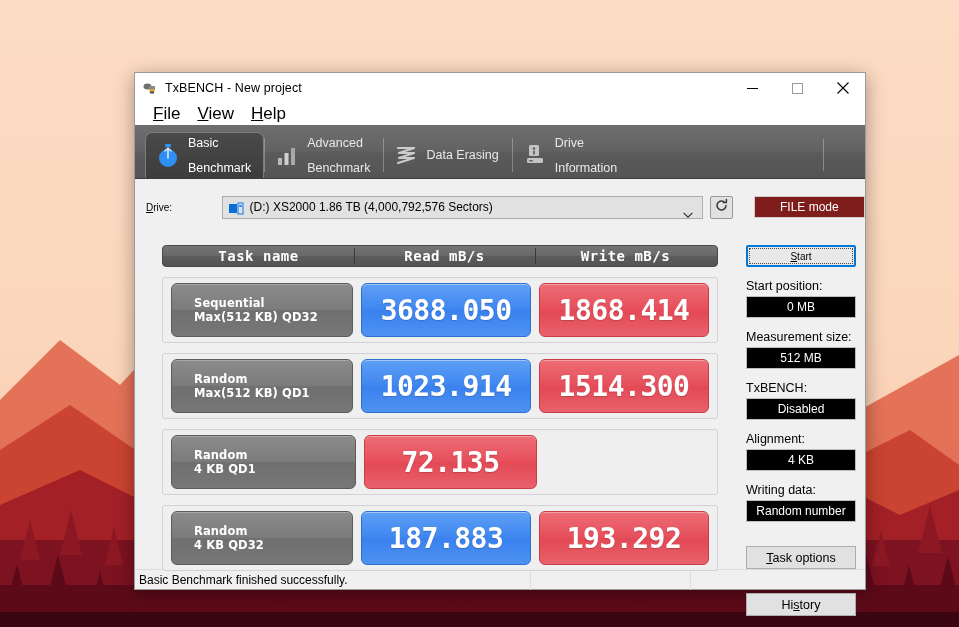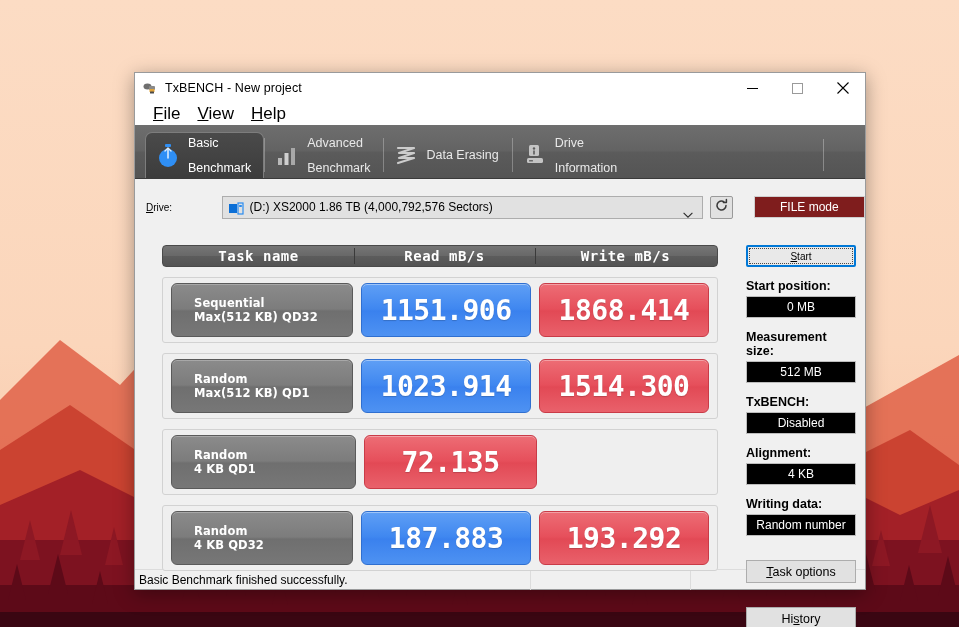--- a/index.html
+++ b/index.html
@@ -161,21 +161,21 @@
   #start-btn {
     height: 22px; width: 110px; background: #e9e9e9;
     border: 2px solid #0078d7; border-radius: 2px;
     display: flex; align-items: center; justify-content: center;
     font-size: 10px; color: #000; position: relative;
   }
   #start-btn::after {
     content:""; position:absolute; inset:1px;
     border: 1px dotted #4a4a4a;
   }
-  .sp-label { font-size: 12.5px; color: #000; margin-top: 12px; margin-bottom: 3px; font-weight: bold; }
+  .sp-label { font-size: 12.5px; color: #000; margin-top: 12px; margin-bottom: 3px; }
   .sp-value {
     height: 22px; background: #000; border: 1px solid #bdbdbd;
     color: #fff; font-size: 12px;
     display: flex; align-items: center; justify-content: center;
   }
   .sp-btn {
     height: 23px; margin-top: 24px; background: #e1e1e1;
     border: 1px solid #adadad; color: #000; font-size: 12.5px;
     display: flex; align-items: center; justify-content: center;
   }
@@ -363,21 +363,21 @@
         <div class="hcell c1">Task name</div>
         <div class="hcell c2">Read mB/s</div>
         <div class="hcell c3">Write mB/s</div>
       </div>
 
       <div class="resrow">
         <div class="taskbtn">
           <span class="t1">Sequential</span>
           <span class="t2">Max(512 KB) QD32</span>
         </div>
-        <div class="valbox read">1151.906</div>
+        <div class="valbox read">3688.050</div>
         <div class="valbox write">1868.414</div>
       </div>
 
       <div class="resrow">
         <div class="taskbtn">
           <span class="t1">Random</span>
           <span class="t2">Max(512 KB) QD1</span>
         </div>
         <div class="valbox read">1023.914</div>
         <div class="valbox write">1514.300</div>

